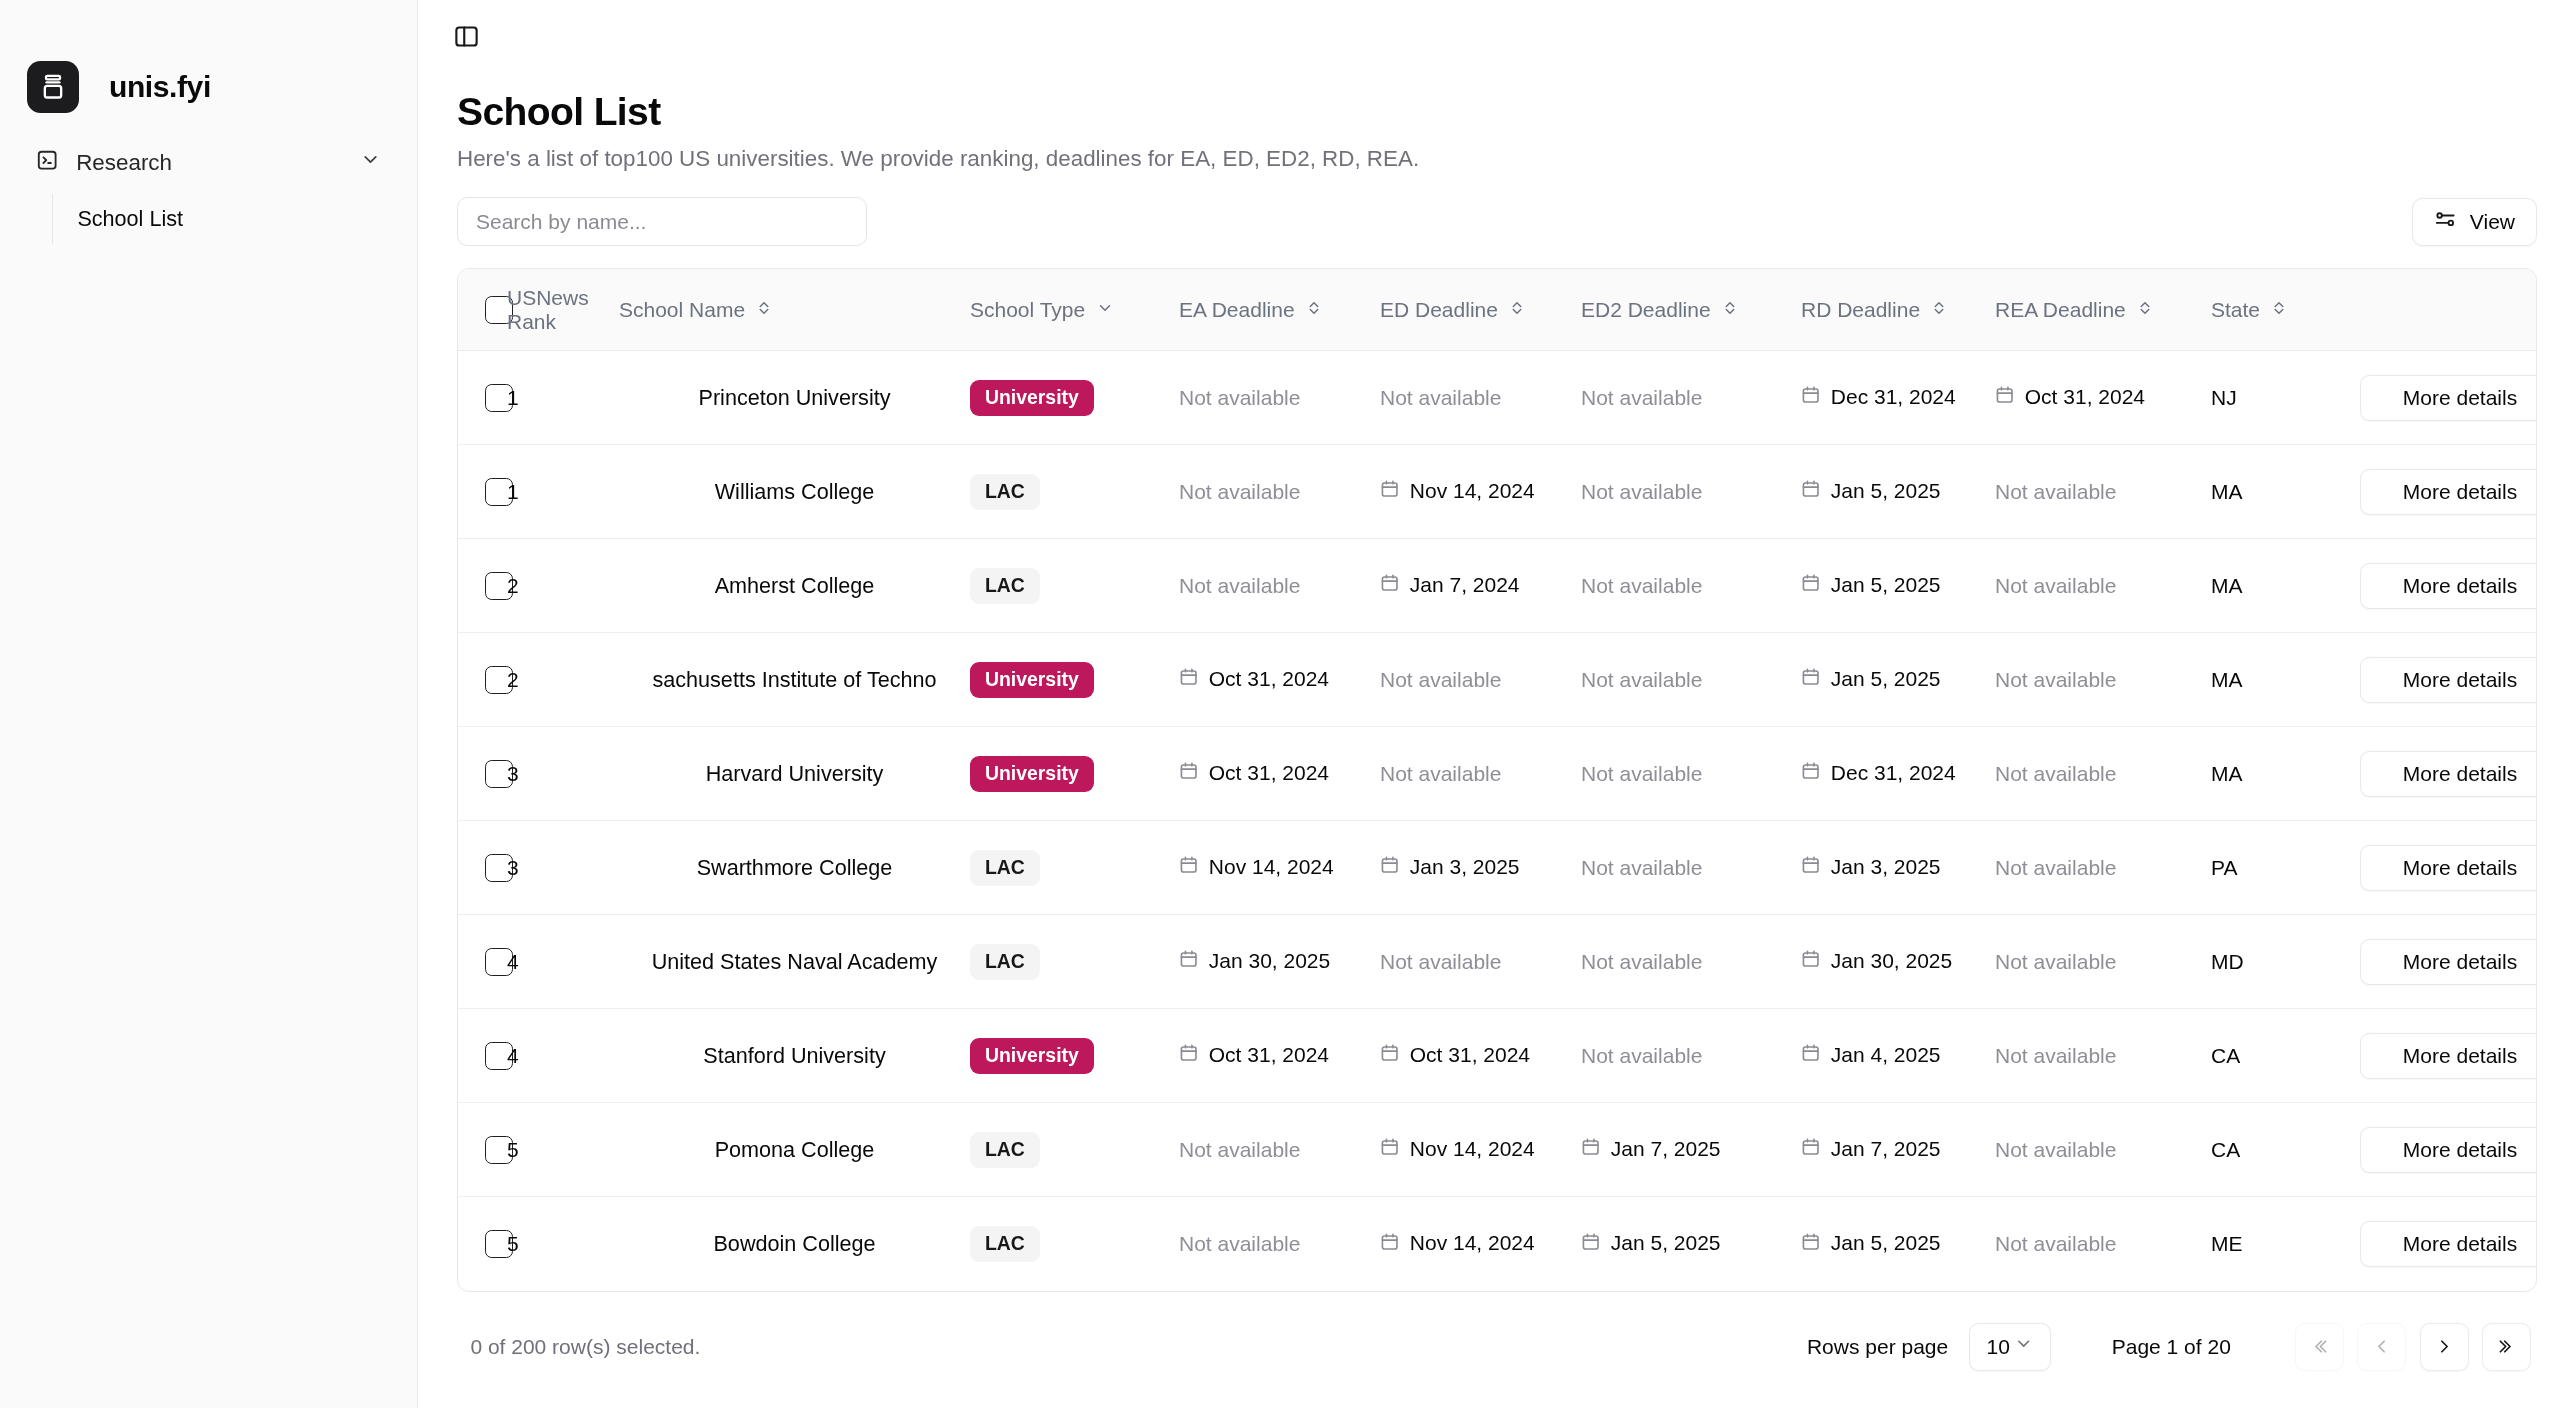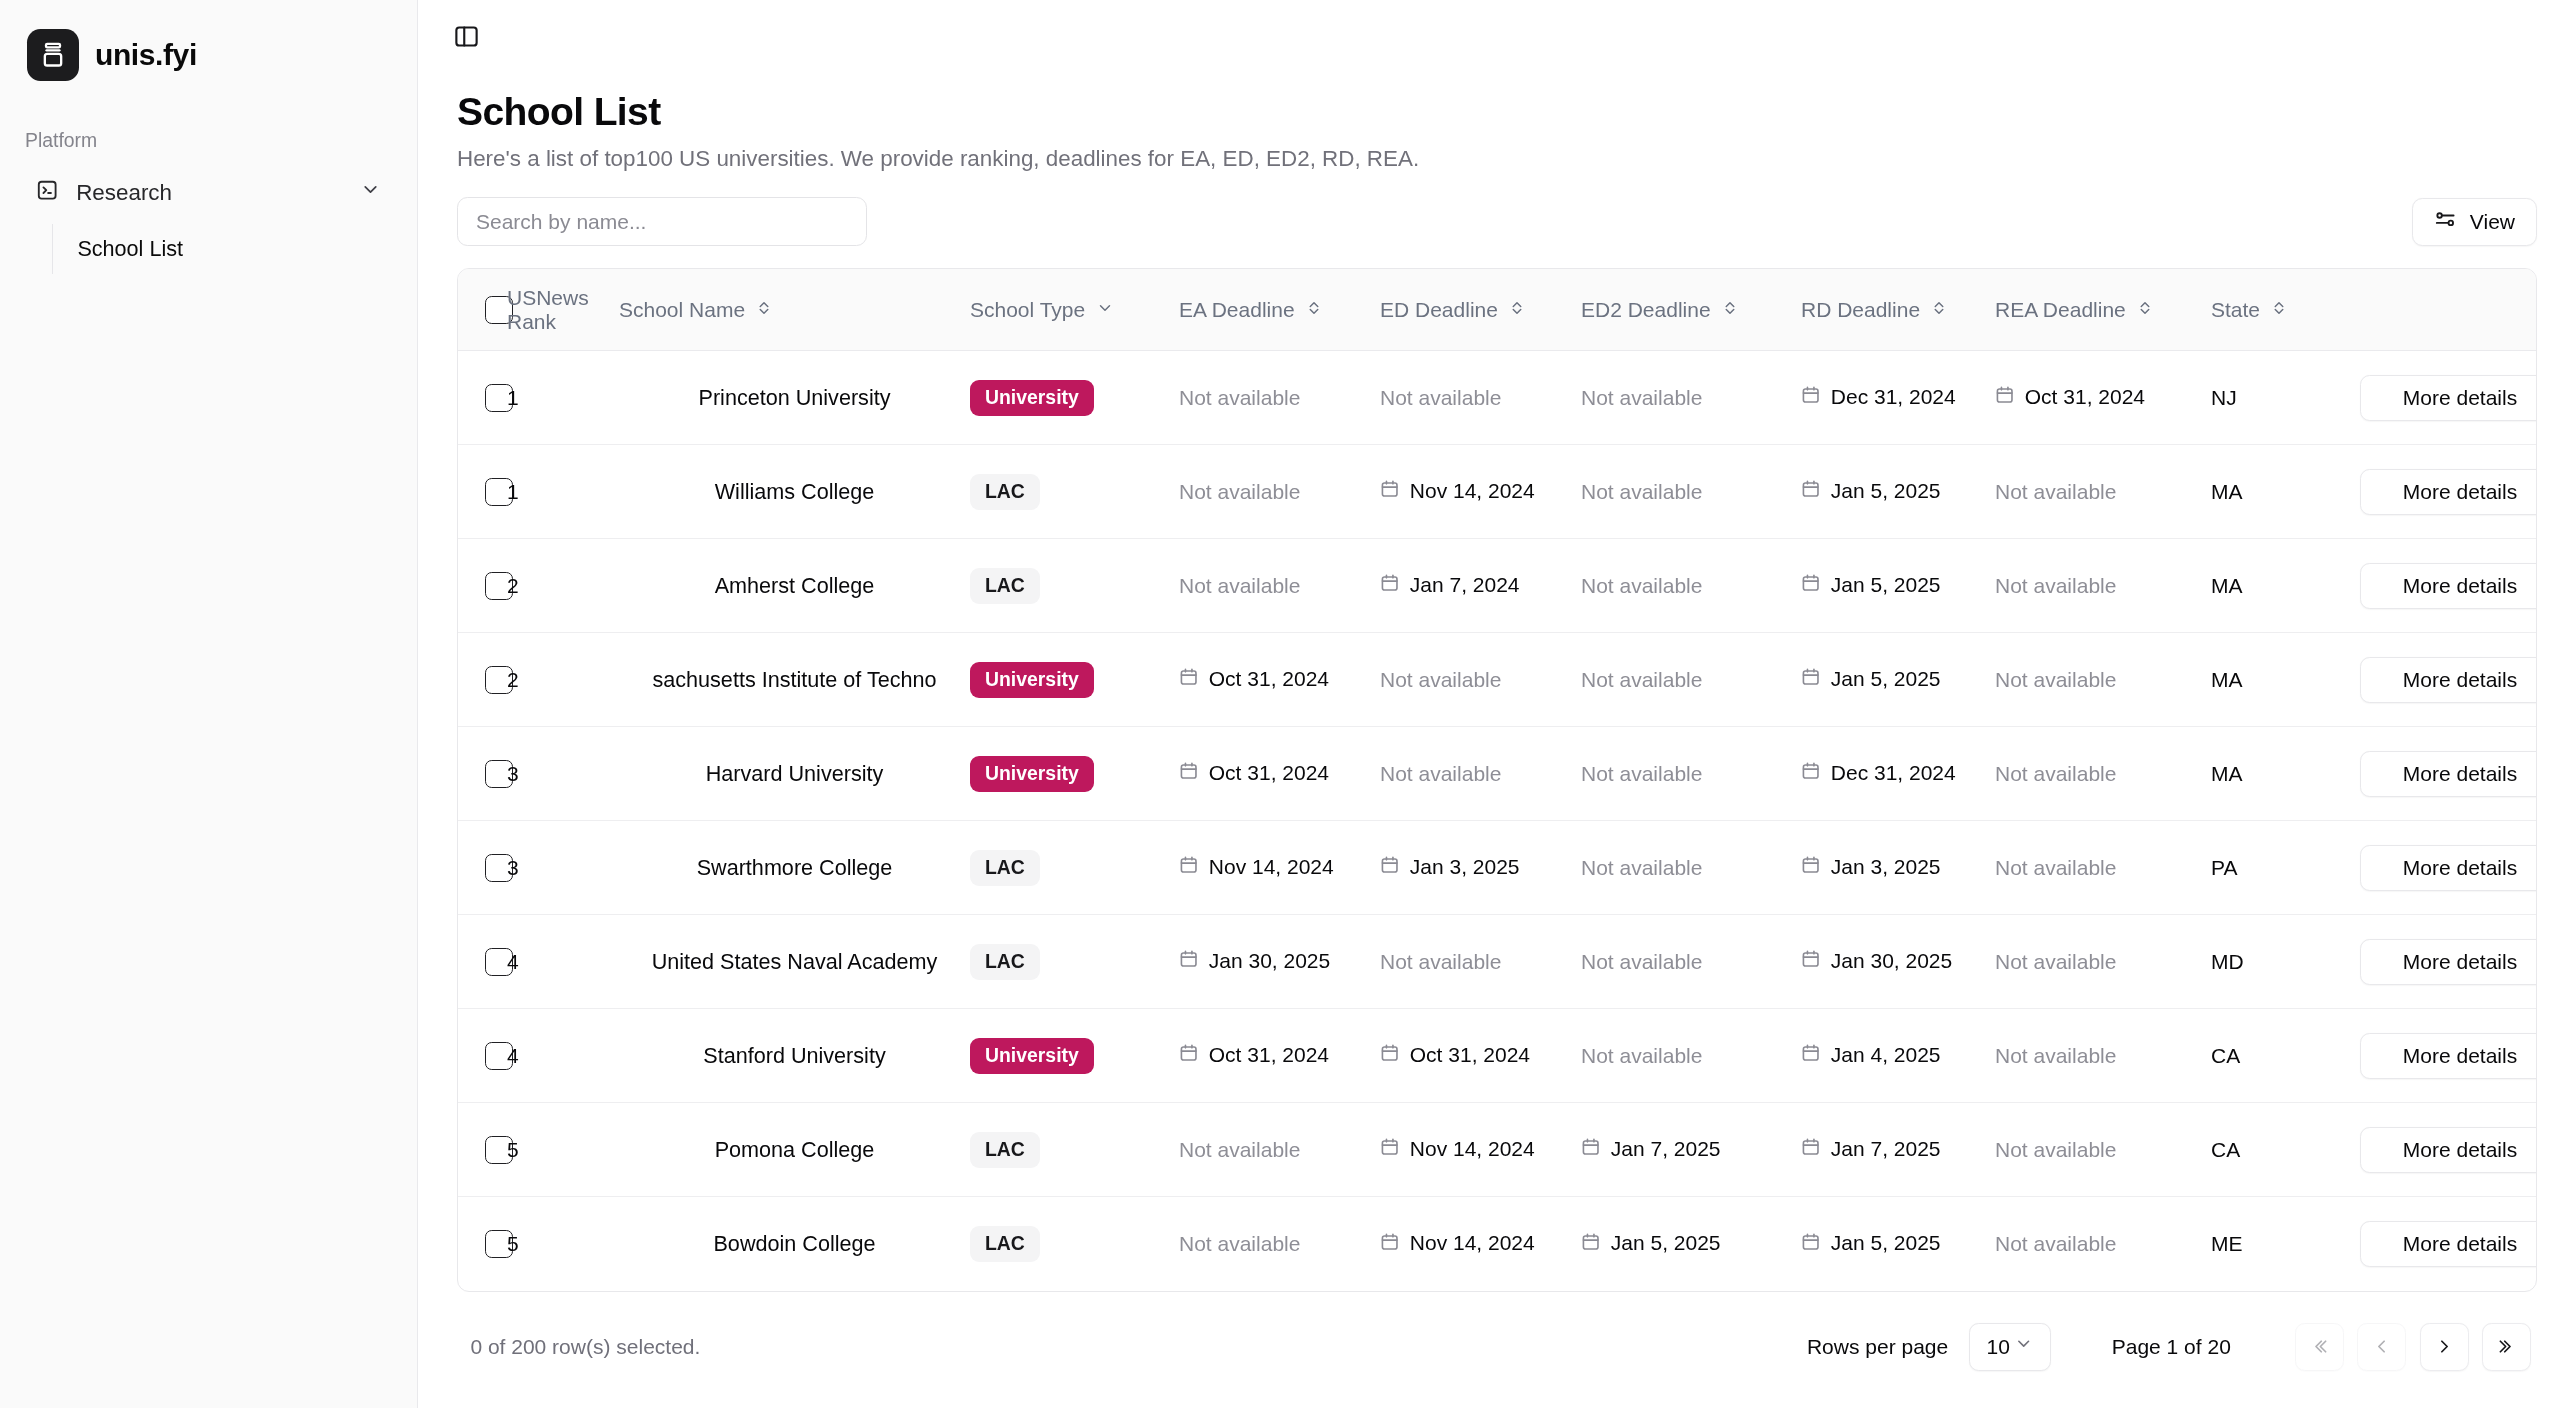--- a/index.html
+++ b/index.html
@@ -14,23 +14,24 @@
 
   
   .sidebar {
     width: 418px; flex: 0 0 418px;
     background: #fafafa;
     border-right: 0.7px solid #e9e9ec;
     padding: 0;
     position: relative;
   }
   .brand {
-    display: flex; align-items: center; gap: 16px;
+    display: flex; align-items: center; gap: 30px;
     padding: 19.4px 0 0 27px;
     height: 90px;
+    margin-top: 32px;
   }
   .brand-logo {
     width: 52px; height: 52px; flex: 0 0 52px;
     background: #1c1c1e; border-radius: 13.4px;
     display: flex; align-items: center; justify-content: center;
   }
   .brand-name {
     font-size: 30px; font-weight: 700; letter-spacing: -0.4px; color: #0a0a0a;
   }
   .section-label {
@@ -186,21 +187,20 @@
       <div class="brand-logo">
         <svg width="28" height="28" viewBox="0 0 24 24" fill="none" stroke="#ffffff" stroke-width="2" stroke-linecap="round" stroke-linejoin="round">
           <rect x="6" y="2.5" width="12" height="3" rx="1"></rect>
           <line x1="6.5" y1="8" x2="17.5" y2="8"></line>
           <rect x="5" y="11" width="14" height="10" rx="2"></rect>
         </svg>
       </div>
       <div class="brand-name">unis.fyi</div>
     </div>
 
-    <div class="section-label">Platform</div>
 
     <div class="nav-group">
 
       <div class="nav-item">
         <span>
           <svg width="22.4" height="22.4" viewBox="0 0 24 24" fill="none" stroke="#27272a" stroke-width="2" stroke-linecap="round" stroke-linejoin="round">
             <rect x="3" y="3" width="18" height="18" rx="3"></rect>
             <polyline points="8,9 11,12 8,15"></polyline>
             <line x1="13" y1="15" x2="16" y2="15"></line>
           </svg>

